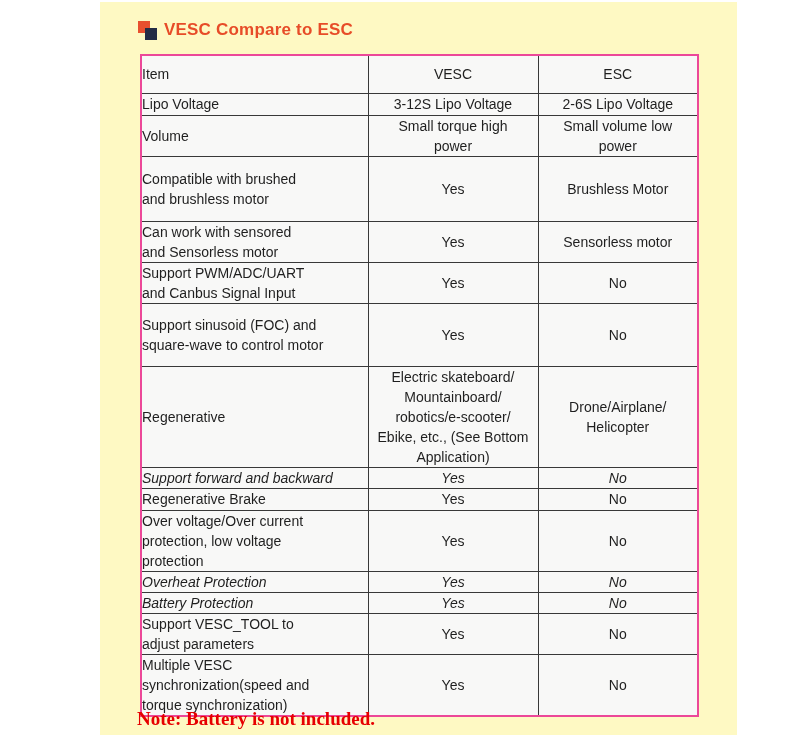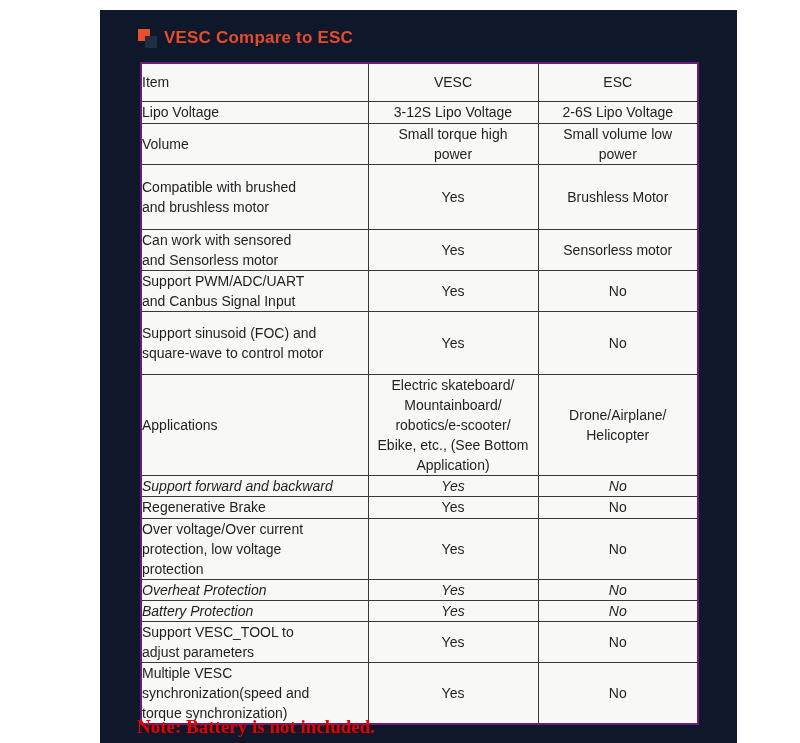--- a/index.html
+++ b/index.html
@@ -11,24 +11,24 @@
   .page {
     position: relative;
     width: 800px;
     height: 743px;
     background: #ffffff;
     overflow: hidden;
   }
   .content {
     position: absolute;
     left: 100px;
-    top: 10px;
+    top: 2px;
     width: 637px;
     height: 733px;
-    background: #0f172a;
+    background: #fef9c3;
   }
   
   .title-row {
     position: absolute;
     left: 38px;
     top: 16px;
     display: flex;
     align-items: center;
     height: 24px;
   }
@@ -73,21 +73,21 @@
     border: 1px solid #383838;
     color: #1f1f1f;
     font-size: 14px;
     line-height: 20px;
     vertical-align: middle;
     white-space: pre-line;
     padding: 0;
     overflow: hidden;
   }
   table.compare {
-    border: 2px solid #701a75;
+    border: 2px solid #ec4899;
   }
   th.c-item, td.c-item {
     text-align: left;
     padding-left: 11px;
     padding-right: 4px;
     font-weight: 400;
   }
   th, td.c-val {
     text-align: center;
     font-weight: 400;
@@ -173,21 +173,21 @@
           <td class="c-val">Yes</td>
           <td class="c-val">No</td>
         </tr>
         <tr class="h63">
           <td class="c-item">Support sinusoid (FOC) and
 square-wave to control motor</td>
           <td class="c-val">Yes</td>
           <td class="c-val">No</td>
         </tr>
         <tr class="h101">
-          <td class="c-item">Applications</td>
+          <td class="c-item">Regenerative</td>
           <td class="c-val">Electric skateboard/
 Mountainboard/
 robotics/e-scooter/
 Ebike, etc., (See Bottom
 Application)</td>
           <td class="c-val">Drone/Airplane/
 Helicopter</td>
         </tr>
         <tr class="h21">
           <td class="c-item">Support forward and backward</td>

